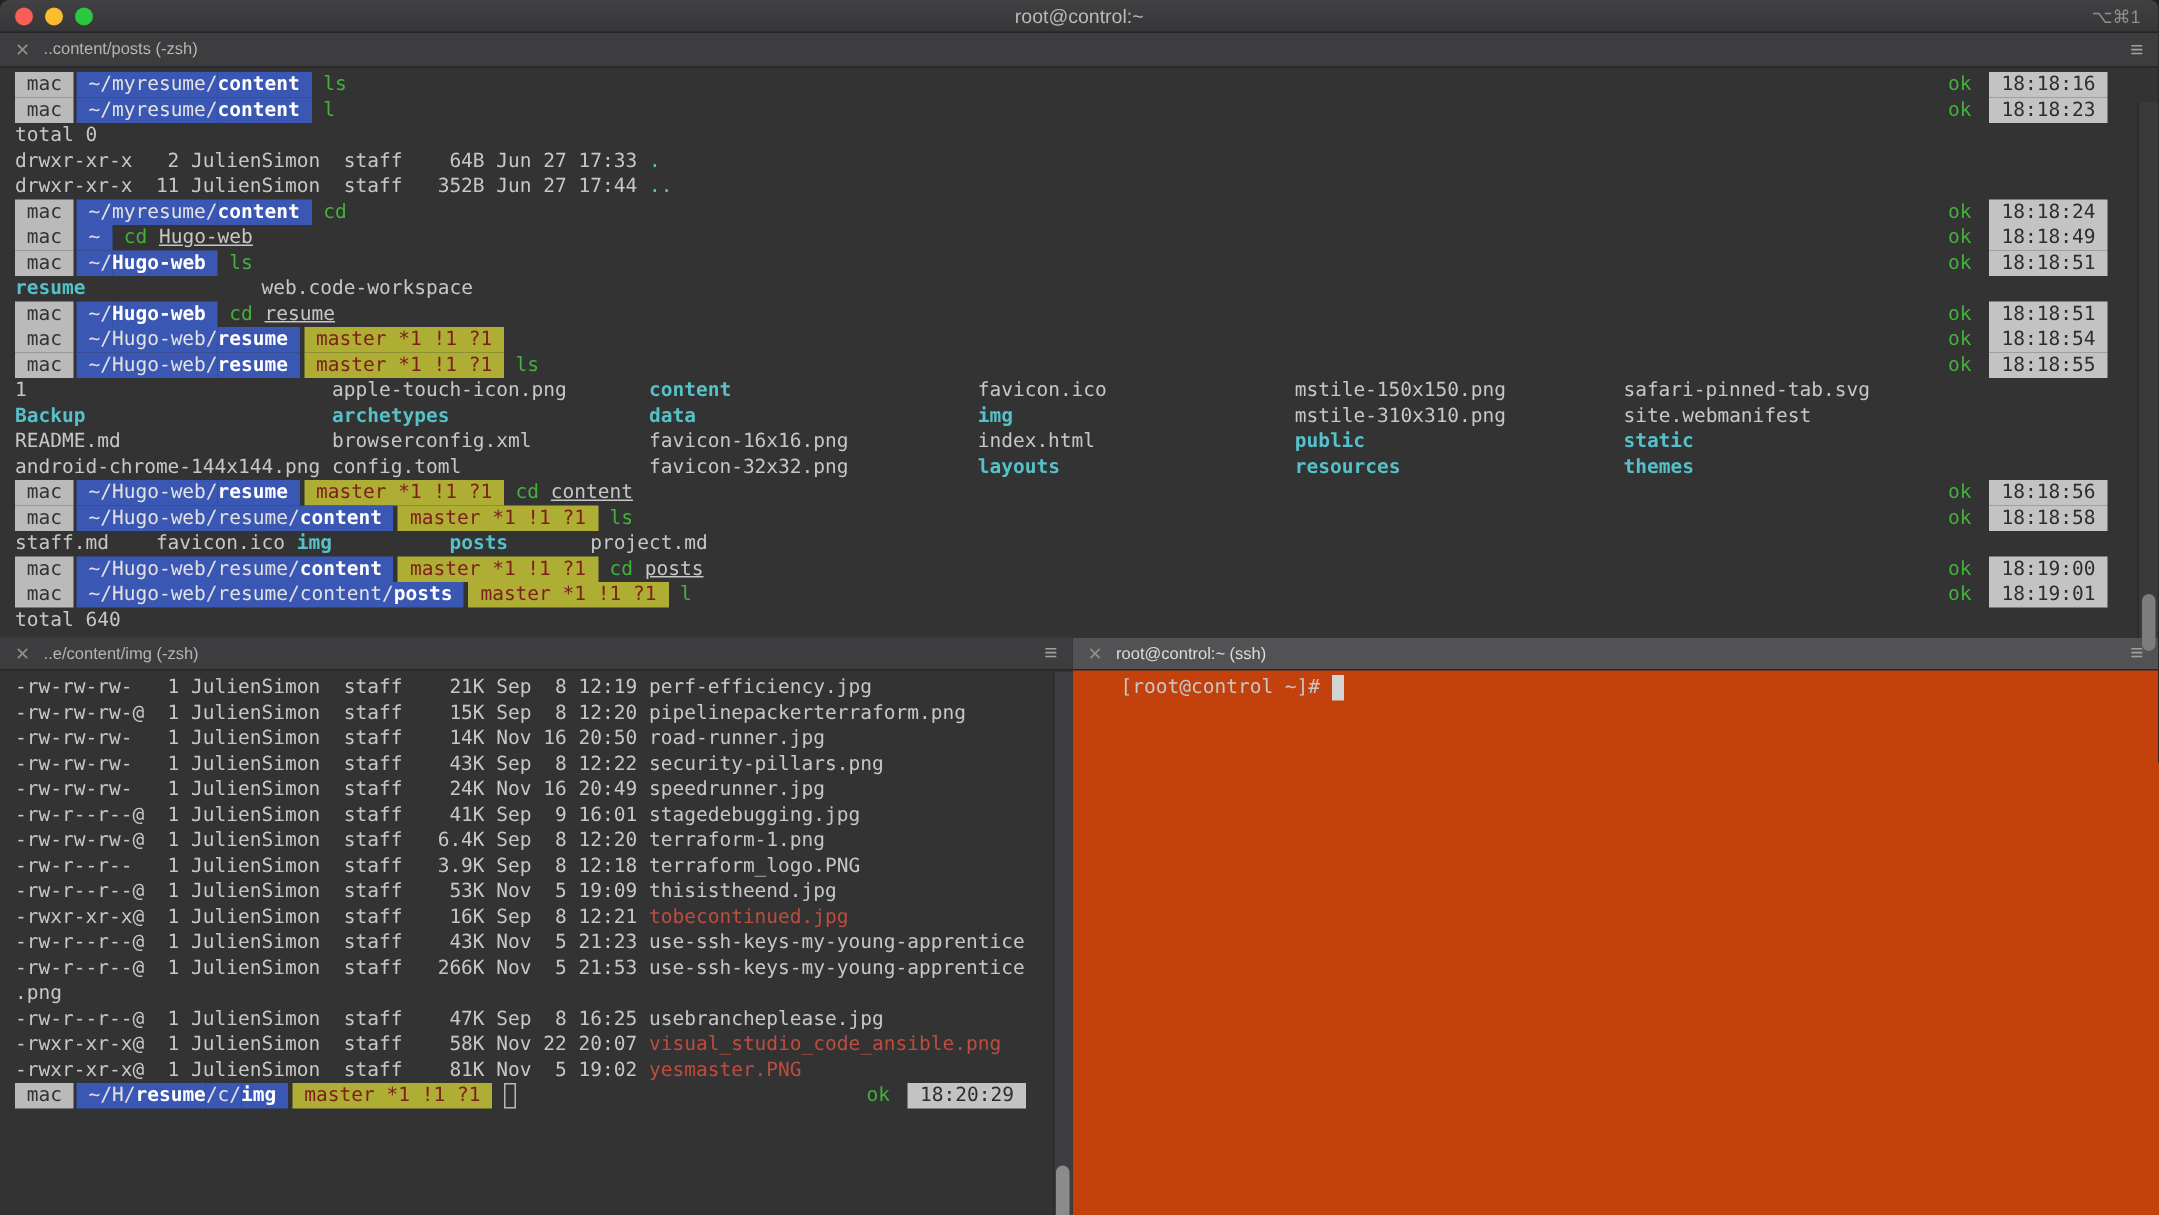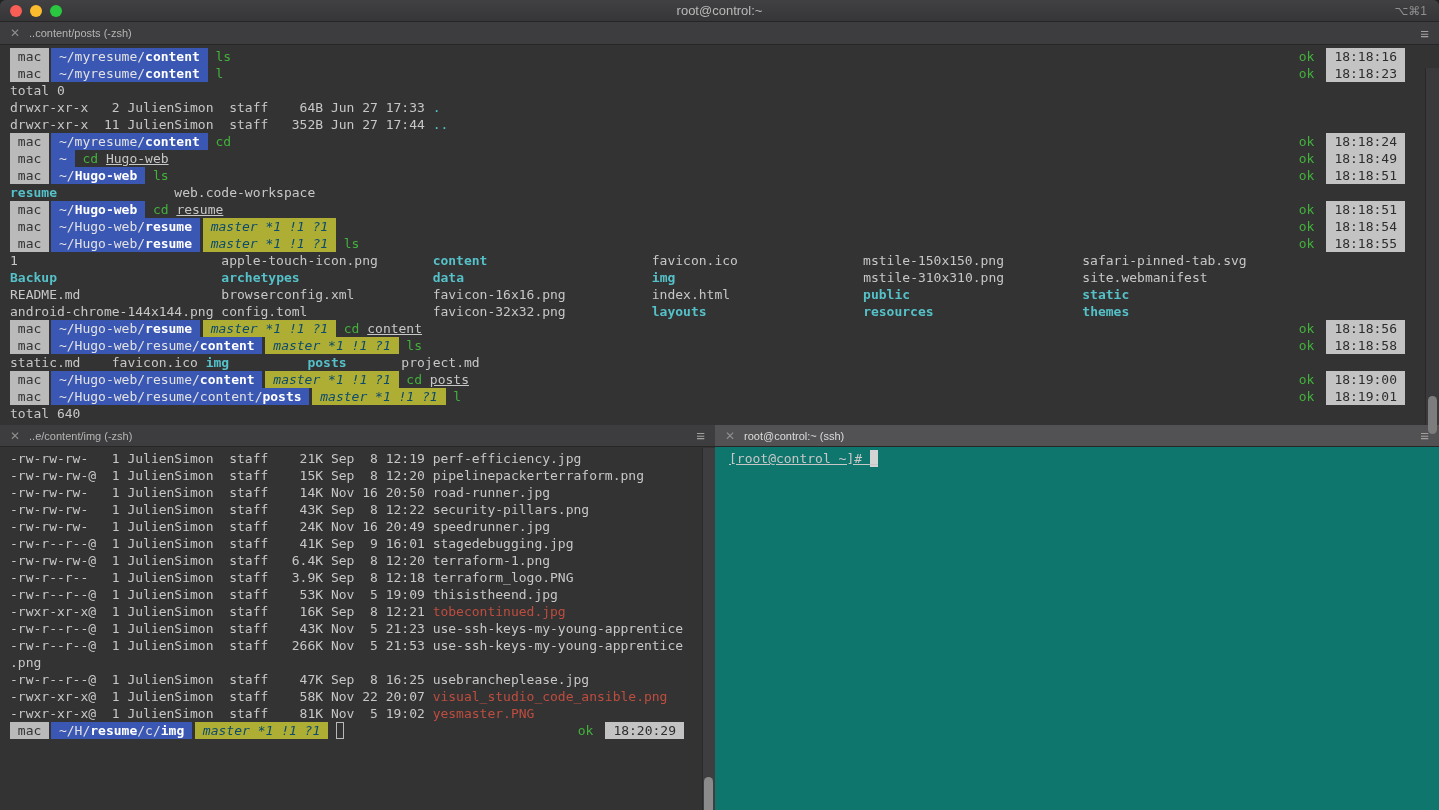--- a/index.html
+++ b/index.html
@@ -45,21 +45,21 @@
   .term {
     font-size:13px; line-height:17px; color:#c7c7c7;
     padding:3px 0 0 10px; overflow:hidden;
   }
   .tl { display:flex; align-items:center; height:17px; white-space:pre; }
   .tl span { line-height:17px; white-space:pre; }
   .tl-right { margin-left:auto; display:flex; }
   .sg-h  { background:var(--c-prompt-host-bg,#bababa); color:#333; margin-right:2px; }
   .sg-p  { background:var(--c-prompt-path-bg,#3a57b4); color:#e2e2e2; }
   .sg-pb { background:var(--c-prompt-path-bg,#3a57b4); color:#ffffff; font-weight:bold; }
-  .sg-g  { background:var(--c-git-bg,#aeae35); color:#0c4a6e; margin-left:3px;font-style:italic; }
+  .sg-g  { background:var(--c-git-bg,#aeae35); color:#7f1d1d; margin-left:3px; }
   .sg-c  { color:var(--c-command-green,#43b13c); }
   .sg-u  { color:#c7c7c7; text-decoration:underline; }
   .sg-t  { color:#c7c7c7; }
   .sg-d  { color:var(--c-dir-cyan,#55c1c9); font-weight:bold; }
   .sg-cy { color:var(--c-dir-cyan,#55c1c9); }
   .sg-r  { color:var(--c-error-red,#bf4d3f); }
   .sg-ok { color:var(--c-ok-green,#43b13c); }
   .sg-tm { background:var(--c-time-bg,#c3c3c3); color:#2d2d2d; padding:0 8px; margin-left:12px; }
   .sg-curh { outline:1px solid #b9b9b9; outline-offset:-1px; }
   .sg-curs { background:#d4d4d4; }
@@ -68,21 +68,21 @@
   .top-term { height:380px; padding-right:34px; }
   .bottom-row { display:flex; height:385px; }
   .bl-pane { width:715px; position:relative; background:#333333; }
   .bl-gutter, .top-gutter {
     position:absolute; top:23px; bottom:0; right:0; width:13px;
     background:#3e3e40; border-left:1px solid #292929;
   }
   .top-gutter { top:46px; width:14px; background:#3a3a3c; }
   .bl-term { height:363px; padding-right:31px; }
   .br-pane { flex:1; background:#000; display:flex; flex-direction:column; }
-  .br-term { background:#0f766e; padding-left:14px; flex:1;text-decoration:underline; }
+  .br-term { background:#c2410c; padding-left:32px; flex:1; }
   .thumb {
     position:absolute; width:9px; border-radius:5px; background:#7d7d7d;
   }
   .thumb-top { right:2px; top:374px; height:38px; }
   .thumb-bl { right:2px; top:352px; height:55px; background:#8b8b8b; }
 </style>
 </head>
 <body>
 
 <div class="window">
@@ -115,21 +115,21 @@
         <div class="tl"><span class="sg-d">resume</span><span class="sg-t">               web.code-workspace</span></div>
         <div class="tl"><span class="sg-h"> mac </span><span class="sg-p"> ~/</span><span class="sg-pb">Hugo-web </span><span class="sg-c"> cd</span><span class="sg-t"> </span><span class="sg-u">resume</span><span class="tl-right"><span class="sg-ok">ok</span><span class="sg-tm">18:18:51</span></span></div>
         <div class="tl"><span class="sg-h"> mac </span><span class="sg-p"> ~/Hugo-web/</span><span class="sg-pb">resume </span><span class="sg-g"> master *1 !1 ?1 </span><span class="tl-right"><span class="sg-ok">ok</span><span class="sg-tm">18:18:54</span></span></div>
         <div class="tl"><span class="sg-h"> mac </span><span class="sg-p"> ~/Hugo-web/</span><span class="sg-pb">resume </span><span class="sg-g"> master *1 !1 ?1 </span><span class="sg-c"> ls</span><span class="tl-right"><span class="sg-ok">ok</span><span class="sg-tm">18:18:55</span></span></div>
         <div class="tl"><span class="sg-t">1                          apple-touch-icon.png       </span><span class="sg-d">content</span><span class="sg-t">                     favicon.ico                mstile-150x150.png          safari-pinned-tab.svg</span></div>
         <div class="tl"><span class="sg-d">Backup</span><span class="sg-t">                     </span><span class="sg-d">archetypes</span><span class="sg-t">                 </span><span class="sg-d">data</span><span class="sg-t">                        </span><span class="sg-d">img</span><span class="sg-t">                        mstile-310x310.png          site.webmanifest</span></div>
         <div class="tl"><span class="sg-t">README.md                  browserconfig.xml          favicon-16x16.png           index.html                 </span><span class="sg-d">public</span><span class="sg-t">                      </span><span class="sg-d">static</span></div>
         <div class="tl"><span class="sg-t">android-chrome-144x144.png config.toml                favicon-32x32.png           </span><span class="sg-d">layouts</span><span class="sg-t">                    </span><span class="sg-d">resources</span><span class="sg-t">                   </span><span class="sg-d">themes</span></div>
         <div class="tl"><span class="sg-h"> mac </span><span class="sg-p"> ~/Hugo-web/</span><span class="sg-pb">resume </span><span class="sg-g"> master *1 !1 ?1 </span><span class="sg-c"> cd</span><span class="sg-t"> </span><span class="sg-u">content</span><span class="tl-right"><span class="sg-ok">ok</span><span class="sg-tm">18:18:56</span></span></div>
         <div class="tl"><span class="sg-h"> mac </span><span class="sg-p"> ~/Hugo-web/resume/</span><span class="sg-pb">content </span><span class="sg-g"> master *1 !1 ?1 </span><span class="sg-c"> ls</span><span class="tl-right"><span class="sg-ok">ok</span><span class="sg-tm">18:18:58</span></span></div>
-        <div class="tl"><span class="sg-t">static.md    favicon.ico </span><span class="sg-d">img</span><span class="sg-t">          </span><span class="sg-d">posts</span><span class="sg-t">       project.md</span></div>
+        <div class="tl"><span class="sg-t">staff.md    favicon.ico </span><span class="sg-d">img</span><span class="sg-t">          </span><span class="sg-d">posts</span><span class="sg-t">       project.md</span></div>
         <div class="tl"><span class="sg-h"> mac </span><span class="sg-p"> ~/Hugo-web/resume/</span><span class="sg-pb">content </span><span class="sg-g"> master *1 !1 ?1 </span><span class="sg-c"> cd</span><span class="sg-t"> </span><span class="sg-u">posts</span><span class="tl-right"><span class="sg-ok">ok</span><span class="sg-tm">18:19:00</span></span></div>
         <div class="tl"><span class="sg-h"> mac </span><span class="sg-p"> ~/Hugo-web/resume/content/</span><span class="sg-pb">posts </span><span class="sg-g"> master *1 !1 ?1 </span><span class="sg-c"> l</span><span class="tl-right"><span class="sg-ok">ok</span><span class="sg-tm">18:19:01</span></span></div>
         <div class="tl"><span class="sg-t">total 640</span></div>
       </div>
     <div class="top-gutter"></div>
     <div class="thumb thumb-top"></div>
   </div>
 
   <div class="bottom-row">
     <div class="bl-pane">

